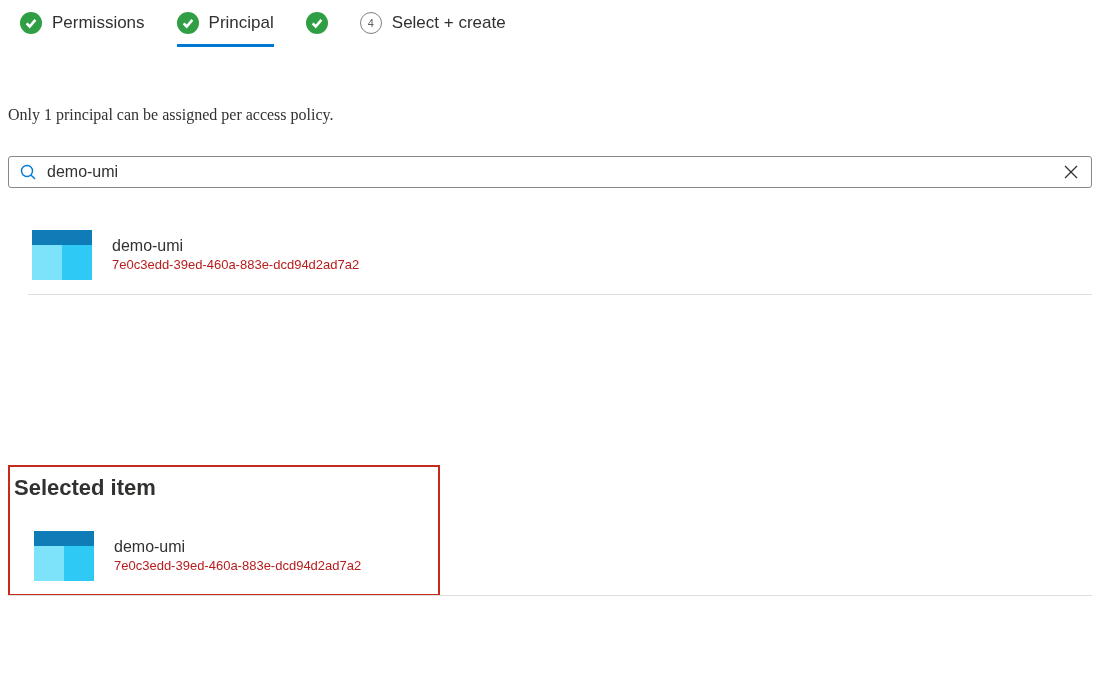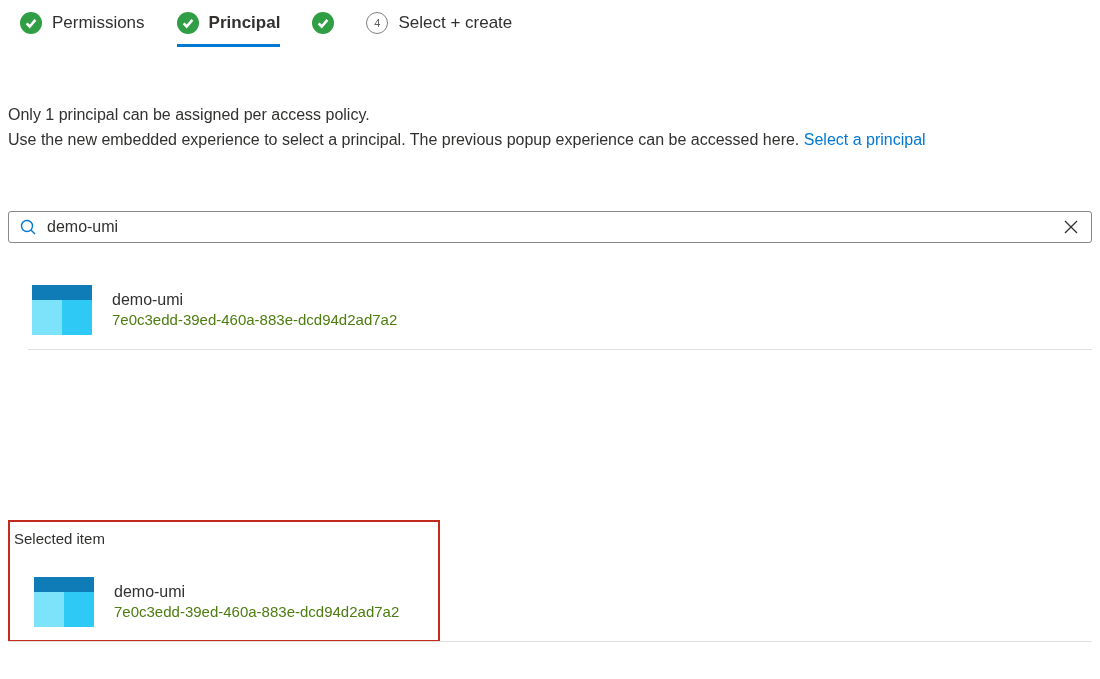--- a/index.html
+++ b/index.html
@@ -28,21 +28,21 @@
       align-items: center;
       gap: 10px;
       cursor: pointer;
       padding-bottom: 10px;
       border-bottom: 3px solid transparent;
       font-size: 17px;
       color: #323130;
     }
     .tab.active {
       border-bottom-color: #0078d4;
-      font-weight: 700;
+      font-weight: 400;
     }
     .check-circle {
       width: 22px;
       height: 22px;
       border-radius: 50%;
       background: #2f9e44;
       display: inline-flex;
       align-items: center;
       justify-content: center;
       flex-shrink: 0;
@@ -60,23 +60,24 @@
       border-radius: 50%;
       border: 1.5px solid #808080;
       display: inline-flex;
       align-items: center;
       justify-content: center;
       font-size: 11px;
       color: #605e5c;
       flex-shrink: 0;
     }
     .info-block {
-      margin-bottom: 58px;
+      margin-bottom: 28px;
       font-size: 16px;
       line-height: 1.55;
+      font-family: Liberation Serif, serif;
     }
     .info-block a {
       color: #0078d4;
       text-decoration: none;
     }
     .search-wrapper {
       border: 1px solid #8a8886;
       border-radius: 3px;
       display: flex;
       align-items: center;
@@ -139,34 +140,34 @@
       left: 0;
       width: 30px;
       height: 35px;
       background: #7de3fb;
     }
     .result-text .name {
       font-size: 16px;
       margin-bottom: 2px;
     }
     .result-text .id {
-      font-size: 15px;
-      color: #4d7c0f;
+      font-size: 13px;
+      color: #b91c1c;
     }
     .spacer {
       height: 170px;
     }
     .selected-box {
       border: 2px solid #c42b1c;
       width: 432px;
       padding: 8px 0 6px 0;
     }
     .selected-box h3 {
-      font-size: 15px;
-      font-weight: 400;
+      font-size: 22px;
+      font-weight: 700;
       margin: 0 0 24px 4px;
     }
     .selected-box .sel-row {
       display: flex;
       align-items: center;
       gap: 20px;
       padding: 6px 4px 6px 24px;
       border-bottom: 1px solid rgba(0,0,0,0);
     }
     .outer-rule {
@@ -208,23 +209,20 @@
 
   <div class="tab">
     <span class="step-circle">4</span>
     <span>Select + create</span>
   </div>
 
 </div>
 
 <div class="info-block">
   <div>Only 1 principal can be assigned per access policy.</div>
-  <div>
-    <span>Use the new embedded experience to select a principal. The previous popup experience can be accessed here. </span><a href="#">Select a principal</a>
-  </div>
 </div>
 
 <div class="search-wrapper">
   <span class="search-icon">
     <svg width="18" height="18" viewBox="0 0 18 18">
       <circle cx="8" cy="8" r="5.5" fill="none" stroke="#0078d4" stroke-width="1.4"></circle>
       <line x1="12.2" y1="12.2" x2="16" y2="16" stroke="#0078d4" stroke-width="1.4"></line>
     </svg>
   </span>
   <input type="text" value="demo-umi" style="">

